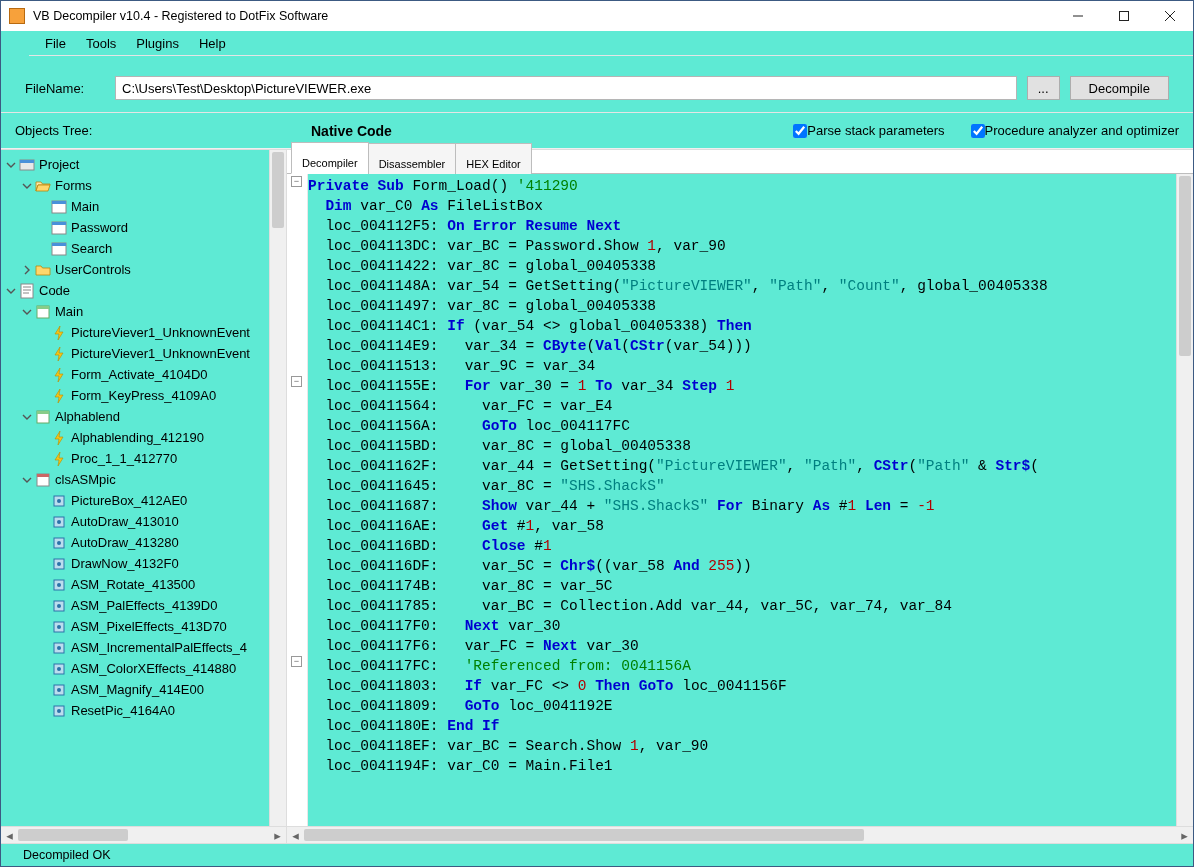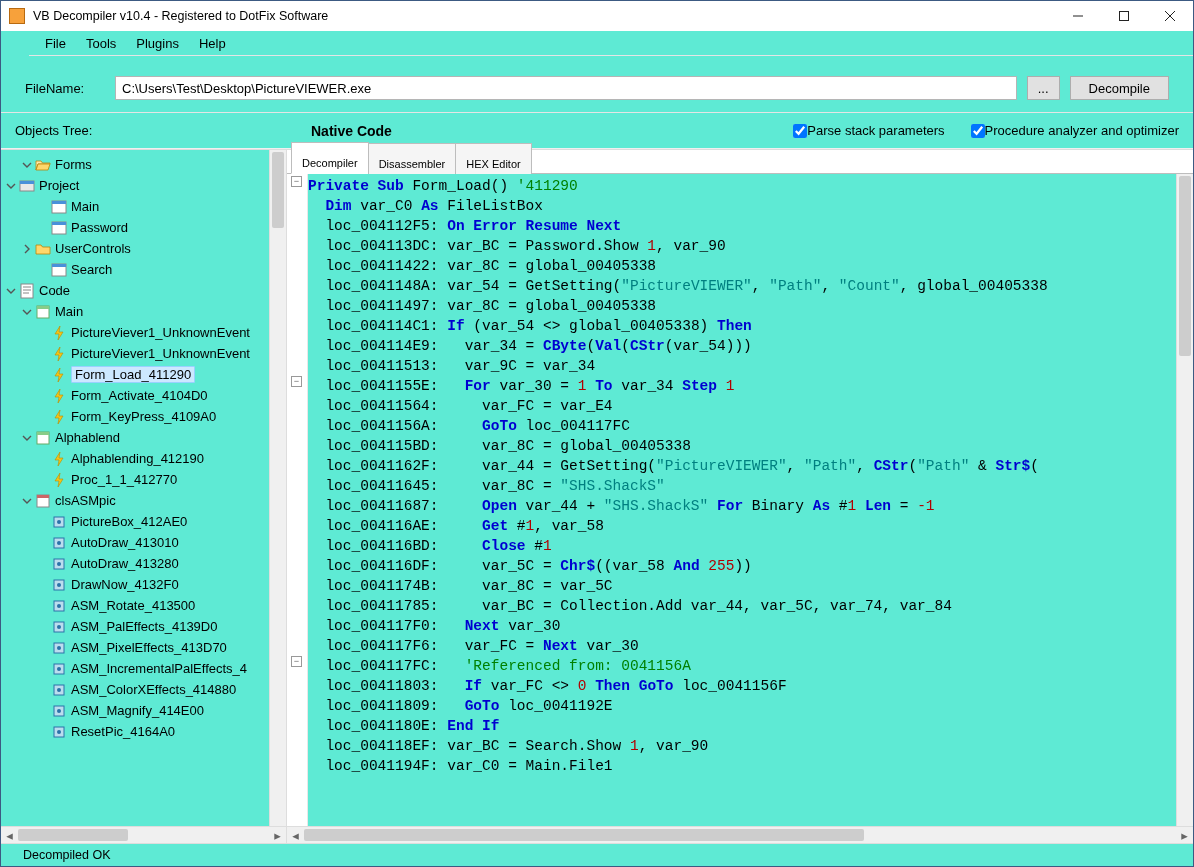--- a/index.html
+++ b/index.html
@@ -115,50 +115,50 @@
       </label>
   </div>
 
   <div class="midrow">
 
     <div class="tree-pane" style="flex-direction:column;">
       <div style="flex:1;display:flex;min-height:0;">
         <div class="tree-wrap">
           <div class="tree" id="tree">
               <div class="tree-row">
+                <span class="indent" style="width:0px"></span>
+                <span class="toggle">
+                  <svg viewBox="0 0 10 10">
+                    <path d="M1 3 L5 7 L9 3" fill="none" stroke="#555" stroke-width="1.4"></path>
+                  </svg>
+                </span>
+                <span class="ticon">
+                  <svg viewBox="0 0 16 16">
+                    <rect x="1" y="3" width="14" height="10" fill="#e8e8e8" stroke="#888"></rect>
+                    <rect x="1" y="3" width="14" height="3" fill="#4a90d9"></rect>
+                  </svg>
+                </span>
+                <span>Project</span>
+              </div>
+              <div class="tree-row">
                 <span class="indent" style="width:16px"></span>
                 <span class="toggle">
                   <svg viewBox="0 0 10 10">
                     <path d="M1 3 L5 7 L9 3" fill="none" stroke="#555" stroke-width="1.4"></path>
                   </svg>
                 </span>
                 <span class="ticon">
                   <svg viewBox="0 0 16 16">
                     <path d="M1 4h5l1.5 2H15v1H3l-2 6z" fill="#ffe9a8" stroke="#b8860b" stroke-width="0.8"></path>
                     <path d="M1 13L3 7h12l-2 6z" fill="#ffd76b" stroke="#b8860b" stroke-width="0.8"></path>
                   </svg>
                 </span>
                 <span>Forms</span>
               </div>
               <div class="tree-row">
-                <span class="indent" style="width:0px"></span>
-                <span class="toggle">
-                  <svg viewBox="0 0 10 10">
-                    <path d="M1 3 L5 7 L9 3" fill="none" stroke="#555" stroke-width="1.4"></path>
-                  </svg>
-                </span>
-                <span class="ticon">
-                  <svg viewBox="0 0 16 16">
-                    <rect x="1" y="3" width="14" height="10" fill="#e8e8e8" stroke="#888"></rect>
-                    <rect x="1" y="3" width="14" height="3" fill="#4a90d9"></rect>
-                  </svg>
-                </span>
-                <span>Project</span>
-              </div>
-              <div class="tree-row">
                 <span class="indent" style="width:32px"></span>
                 <span class="toggle"></span>
                 <span class="ticon">
                   <svg viewBox="0 0 16 16">
                     <rect x="1" y="2" width="14" height="12" fill="#fff" stroke="#888" stroke-width="1"></rect>
                     <rect x="1" y="2" width="14" height="3" fill="#4a90d9"></rect>
                   </svg>
                 </span>
                 <span>Main</span>
               </div>
@@ -167,43 +167,43 @@
                 <span class="toggle"></span>
                 <span class="ticon">
                   <svg viewBox="0 0 16 16">
                     <rect x="1" y="2" width="14" height="12" fill="#fff" stroke="#888" stroke-width="1"></rect>
                     <rect x="1" y="2" width="14" height="3" fill="#4a90d9"></rect>
                   </svg>
                 </span>
                 <span>Password</span>
               </div>
               <div class="tree-row">
-                <span class="indent" style="width:16px"></span>
-                <span class="toggle">
-                  <svg viewBox="0 0 10 10">
-                    <path d="M3 1 L7 5 L3 9" fill="none" stroke="#555" stroke-width="1.4"></path>
-                  </svg>
-                </span>
-                <span class="ticon">
-                  <svg viewBox="0 0 16 16">
-                    <path d="M1 4h5l1.5 2H15v7H1z" fill="#ffd76b" stroke="#b8860b" stroke-width="0.8"></path>
-                  </svg>
-                </span>
-                <span>UserControls</span>
-              </div>
-              <div class="tree-row">
                 <span class="indent" style="width:32px"></span>
                 <span class="toggle"></span>
                 <span class="ticon">
                   <svg viewBox="0 0 16 16">
                     <rect x="1" y="2" width="14" height="12" fill="#fff" stroke="#888" stroke-width="1"></rect>
                     <rect x="1" y="2" width="14" height="3" fill="#4a90d9"></rect>
                   </svg>
                 </span>
                 <span>Search</span>
+              </div>
+              <div class="tree-row">
+                <span class="indent" style="width:16px"></span>
+                <span class="toggle">
+                  <svg viewBox="0 0 10 10">
+                    <path d="M3 1 L7 5 L3 9" fill="none" stroke="#555" stroke-width="1.4"></path>
+                  </svg>
+                </span>
+                <span class="ticon">
+                  <svg viewBox="0 0 16 16">
+                    <path d="M1 4h5l1.5 2H15v7H1z" fill="#ffd76b" stroke="#b8860b" stroke-width="0.8"></path>
+                  </svg>
+                </span>
+                <span>UserControls</span>
               </div>
               <div class="tree-row">
                 <span class="indent" style="width:0px"></span>
                 <span class="toggle">
                   <svg viewBox="0 0 10 10">
                     <path d="M1 3 L5 7 L9 3" fill="none" stroke="#555" stroke-width="1.4"></path>
                   </svg>
                 </span>
                 <span class="ticon">
                   <svg viewBox="0 0 16 16">
@@ -242,30 +242,20 @@
               </div>
               <div class="tree-row">
                 <span class="indent" style="width:32px"></span>
                 <span class="toggle"></span>
                 <span class="ticon">
                   <svg viewBox="0 0 16 16">
                     <path d="M9 1L4 9h4l-1 6 5-8H8z" fill="#f5c518" stroke="#b58900" stroke-width="0.6"></path>
                   </svg>
                 </span>
                 <span>PictureViever1_UnknownEvent</span>
-              </div>
-              <div class="tree-row">
-                <span class="indent" style="width:32px"></span>
-                <span class="toggle"></span>
-                <span class="ticon">
-                  <svg viewBox="0 0 16 16">
-                    <path d="M9 1L4 9h4l-1 6 5-8H8z" fill="#f5c518" stroke="#b58900" stroke-width="0.6"></path>
-                  </svg>
-                </span>
-                <span class="sel">Form_Load_411290</span>
               </div>
               <div class="tree-row">
                 <span class="indent" style="width:32px"></span>
                 <span class="toggle"></span>
                 <span class="ticon">
                   <svg viewBox="0 0 16 16">
                     <path d="M9 1L4 9h4l-1 6 5-8H8z" fill="#f5c518" stroke="#b58900" stroke-width="0.6"></path>
                   </svg>
                 </span>
                 <span>Form_Activate_4104D0</span>
@@ -486,21 +476,21 @@
 <span>  loc_00411497: var_8C = global_00405338</span>
 <span>  loc_004114C1: </span><span class="k">If</span><span> (var_54 &lt;&gt; global_00405338) </span><span class="k">Then</span>
 <span>  loc_004114E9:   var_34 = </span><span class="k">CByte</span><span>(</span><span class="k">Val</span><span>(</span><span class="k">CStr</span><span>(var_54)))</span>
 <span>  loc_00411513:   var_9C = var_34</span>
 <span>  loc_0041155E:   </span><span class="k">For</span><span> var_30 = </span><span class="n">1</span><span> </span><span class="k">To</span><span> var_34 </span><span class="k">Step</span><span> </span><span class="n">1</span>
 <span>  loc_00411564:     var_FC = var_E4</span>
 <span>  loc_0041156A:     </span><span class="k">GoTo</span><span> loc_004117FC</span>
 <span>  loc_004115BD:     var_8C = global_00405338</span>
 <span>  loc_0041162F:     var_44 = GetSetting(</span><span class="s">"PictureVIEWER"</span><span>, </span><span class="s">"Path"</span><span>, </span><span class="k">CStr</span><span>(</span><span class="s">"Path"</span><span> &amp; </span><span class="k">Str$</span><span>(</span>
 <span>  loc_00411645:     var_8C = </span><span class="s">"SHS.ShackS"</span>
-<span>  loc_00411687:     </span><span class="k">Open</span><span> var_44 + </span><span class="s">"SHS.ShackS"</span><span> </span><span class="k">For</span><span> Binary </span><span class="k">As</span><span> #</span><span class="n">1</span><span> </span><span class="k">Len</span><span> = </span><span class="n">-1</span>
+<span>  loc_00411687:     </span><span class="k">Show</span><span> var_44 + </span><span class="s">"SHS.ShackS"</span><span> </span><span class="k">For</span><span> Binary </span><span class="k">As</span><span> #</span><span class="n">1</span><span> </span><span class="k">Len</span><span> = </span><span class="n">-1</span>
 <span>  loc_004116AE:     </span><span class="k">Get</span><span> #</span><span class="n">1</span><span>, var_58</span>
 <span>  loc_004116BD:     </span><span class="k">Close</span><span> #</span><span class="n">1</span>
 <span>  loc_004116DF:     var_5C = </span><span class="k">Chr$</span><span>((var_58 </span><span class="k">And</span><span> </span><span class="n">255</span><span>))</span>
 <span>  loc_0041174B:     var_8C = var_5C</span>
 <span>  loc_00411785:     var_BC = Collection.Add var_44, var_5C, var_74, var_84</span>
 <span>  loc_004117F0:   </span><span class="k">Next</span><span> var_30</span>
 <span>  loc_004117F6:   var_FC = </span><span class="k">Next</span><span> var_30</span>
 <span>  loc_004117FC:   </span><span class="c">'Referenced from: 0041156A</span>
 <span>  loc_00411803:   </span><span class="k">If</span><span> var_FC &lt;&gt; </span><span class="n">0</span><span> </span><span class="k">Then GoTo</span><span> loc_0041156F</span>
 <span>  loc_00411809:   </span><span class="k">GoTo</span><span> loc_0041192E</span>

